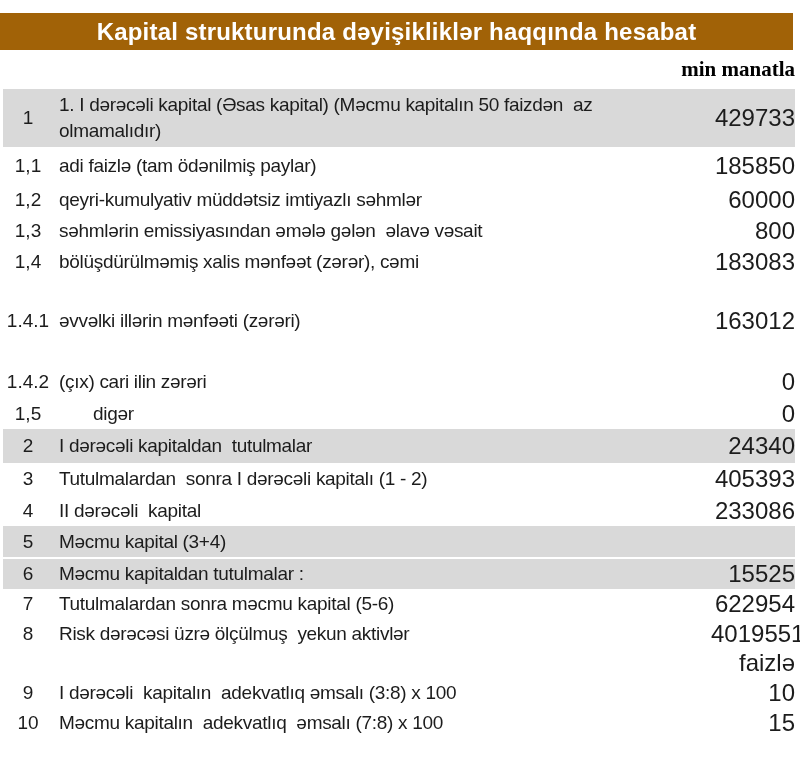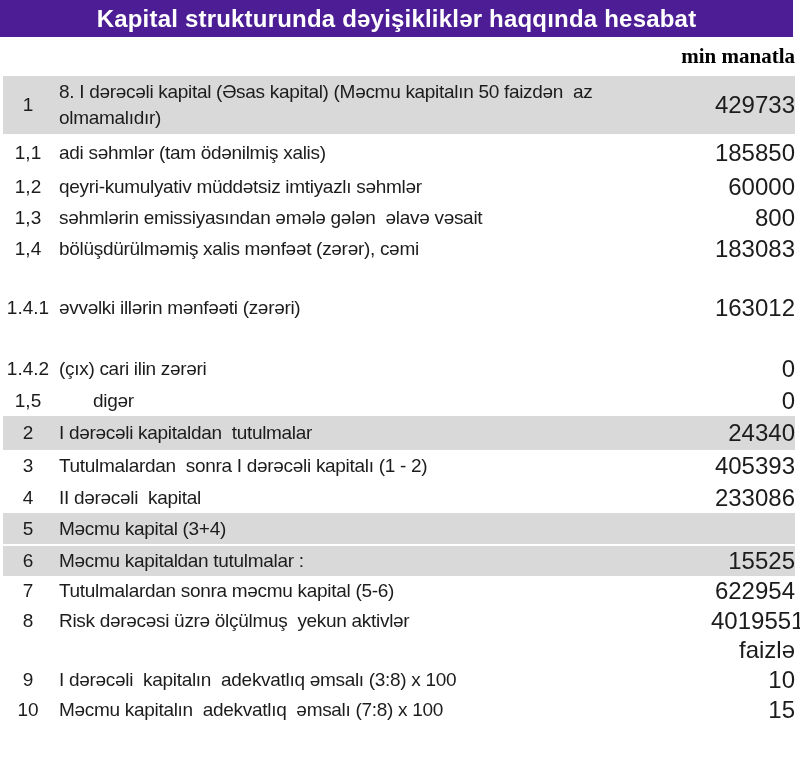--- a/index.html
+++ b/index.html
@@ -72,37 +72,37 @@
     padding-left: 40px;
     text-align: right;
     font-size: 24px;
     white-space: pre;
   }
 </style>
 </head>
 <body>
 
 <div class="page">
-  <div class="title-bar" style="background: #4c1d95;">
+  <div class="title-bar" style="background: #a16207; margin-top: 13px;">
     <span style="color: rgb(255, 255, 255);">Kapital strukturunda dəyişikliklər haqqında hesabat</span>
   </div>
   <div class="unit-row">
     <span class="unit-label">min manatla</span>
   </div>
   <div class="table" id="capital-table">
   <div class="row" style="height: 58px; background: rgb(217, 217, 217);">
     <div class="cell num">1</div>
-    <div class="cell label">8. I dərəcəli kapital (Əsas kapital) (Məcmu kapitalın 50 faizdən  az
+    <div class="cell label">1. I dərəcəli kapital (Əsas kapital) (Məcmu kapitalın 50 faizdən  az
 olmamalıdır)</div>
     <div class="cell value">429733</div>
   </div>
 
   <div class="row" style="height: 37px;">
     <div class="cell num">1,1</div>
-    <div class="cell label">adi səhmlər (tam ödənilmiş xalis)</div>
+    <div class="cell label">adi faizlə (tam ödənilmiş paylar)</div>
     <div class="cell value">185850</div>
   </div>
 
   <div class="row" style="height: 31px;">
     <div class="cell num">1,2</div>
     <div class="cell label">qeyri-kumulyativ müddətsiz imtiyazlı səhmlər</div>
     <div class="cell value">60000</div>
   </div>
 
   <div class="row" style="height: 31px;">

